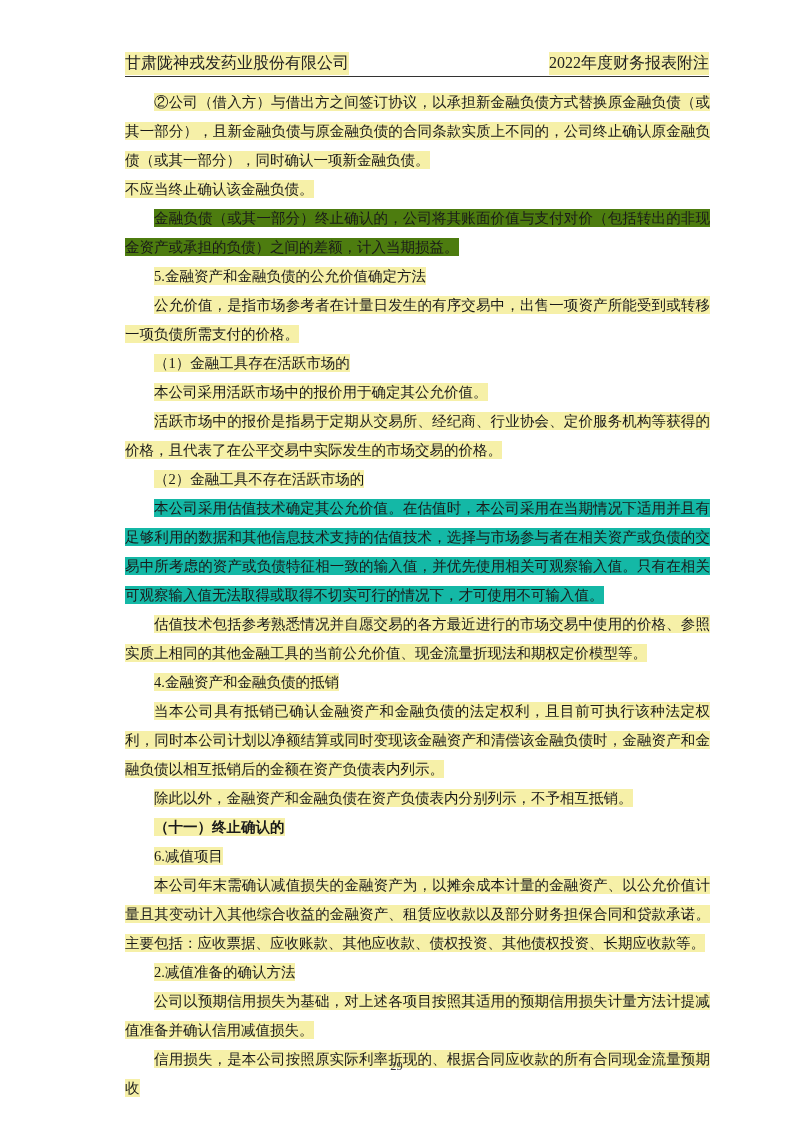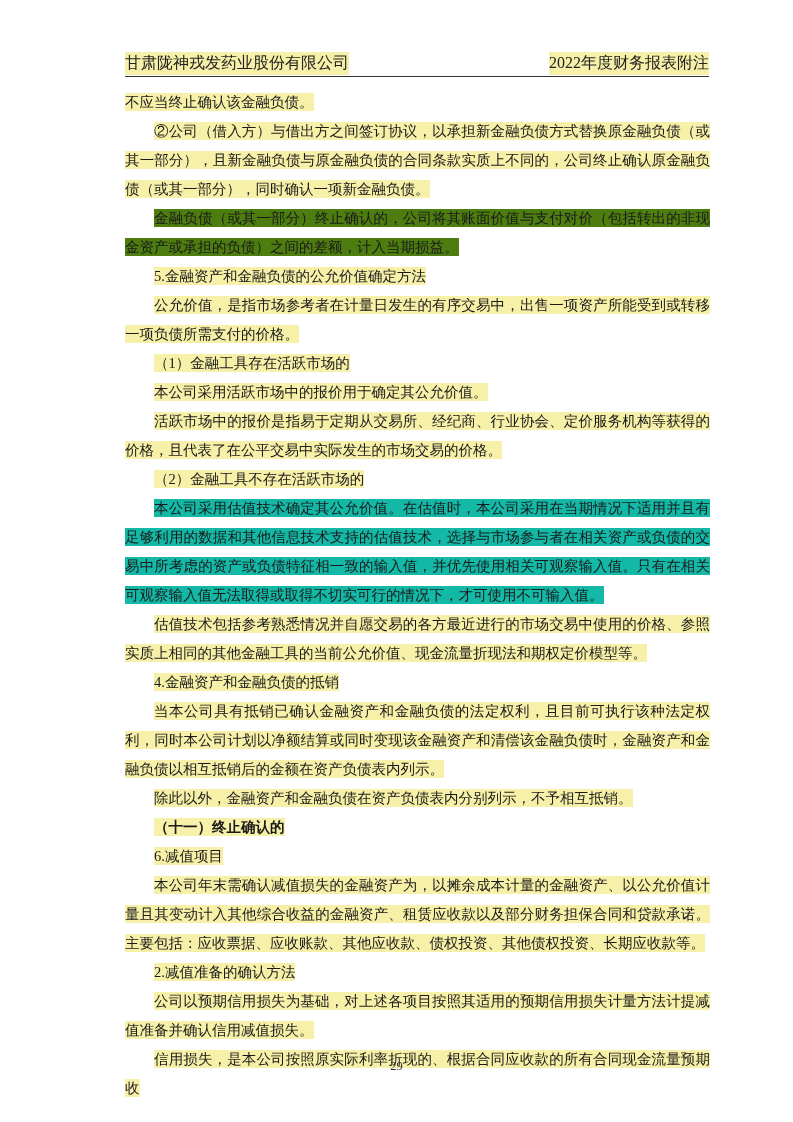--- a/index.html
+++ b/index.html
@@ -77,22 +77,22 @@
 <div class="page">
 
   <div class="header">
     <span class="hl" style="background: rgb(246, 240, 168);">甘肃陇神戎发药业股份有限公司</span>
     <span class="hl" style="background: rgb(246, 240, 168);">2022年度财务报表附注</span>
   </div>
 
   <div class="header-rule"></div>
 
   <div class="body-text" id="body-text">
+      <p class="para"><span class="hl" style="background: rgb(246, 240, 168);">②公司（借入方）与借出方之间签订协议，以承担新金融负债方式替换原金融负债（或其一部分），且新金融负债与原金融负债的合同条款实质上不同的，公司终止确认原金融负债（或其一部分），同时确认一项新金融负债。</span></p>
       <p class="para noindent"><span class="hl" style="background: rgb(246, 240, 168);">不应当终止确认该金融负债。</span></p>
-      <p class="para"><span class="hl" style="background: rgb(246, 240, 168);">②公司（借入方）与借出方之间签订协议，以承担新金融负债方式替换原金融负债（或其一部分），且新金融负债与原金融负债的合同条款实质上不同的，公司终止确认原金融负债（或其一部分），同时确认一项新金融负债。</span></p>
       <p class="para"><span class="hl" style="background: #4d7c0f;">金融负债（或其一部分）终止确认的，公司将其账面价值与支付对价（包括转出的非现金资产或承担的负债）之间的差额，计入当期损益。</span></p>
       <p class="para"><span class="hl" style="background: rgb(246, 240, 168);">5.金融资产和金融负债的公允价值确定方法</span></p>
       <p class="para"><span class="hl" style="background: rgb(246, 240, 168);">公允价值，是指市场参考者在计量日发生的有序交易中，出售一项资产所能受到或转移一项负债所需支付的价格。</span></p>
       <p class="para"><span class="hl" style="background: rgb(246, 240, 168);">（1）金融工具存在活跃市场的</span></p>
       <p class="para"><span class="hl" style="background: rgb(246, 240, 168);">本公司采用活跃市场中的报价用于确定其公允价值。</span></p>
       <p class="para"><span class="hl" style="background: rgb(246, 240, 168);">活跃市场中的报价是指易于定期从交易所、经纪商、行业协会、定价服务机构等获得的价格，且代表了在公平交易中实际发生的市场交易的价格。</span></p>
       <p class="para"><span class="hl" style="background: rgb(246, 240, 168);">（2）金融工具不存在活跃市场的</span></p>
       <p class="para"><span class="hl" style="background: #14b8a6;">本公司采用估值技术确定其公允价值。在估值时，本公司采用在当期情况下适用并且有足够利用的数据和其他信息技术支持的估值技术，选择与市场参与者在相关资产或负债的交易中所考虑的资产或负债特征相一致的输入值，并优先使用相关可观察输入值。只有在相关可观察输入值无法取得或取得不切实可行的情况下，才可使用不可输入值。</span></p>
       <p class="para"><span class="hl" style="background: rgb(246, 240, 168);">估值技术包括参考熟悉情况并自愿交易的各方最近进行的市场交易中使用的价格、参照实质上相同的其他金融工具的当前公允价值、现金流量折现法和期权定价模型等。</span></p>
       <p class="para"><span class="hl" style="background: rgb(246, 240, 168);">4.金融资产和金融负债的抵销</span></p>

